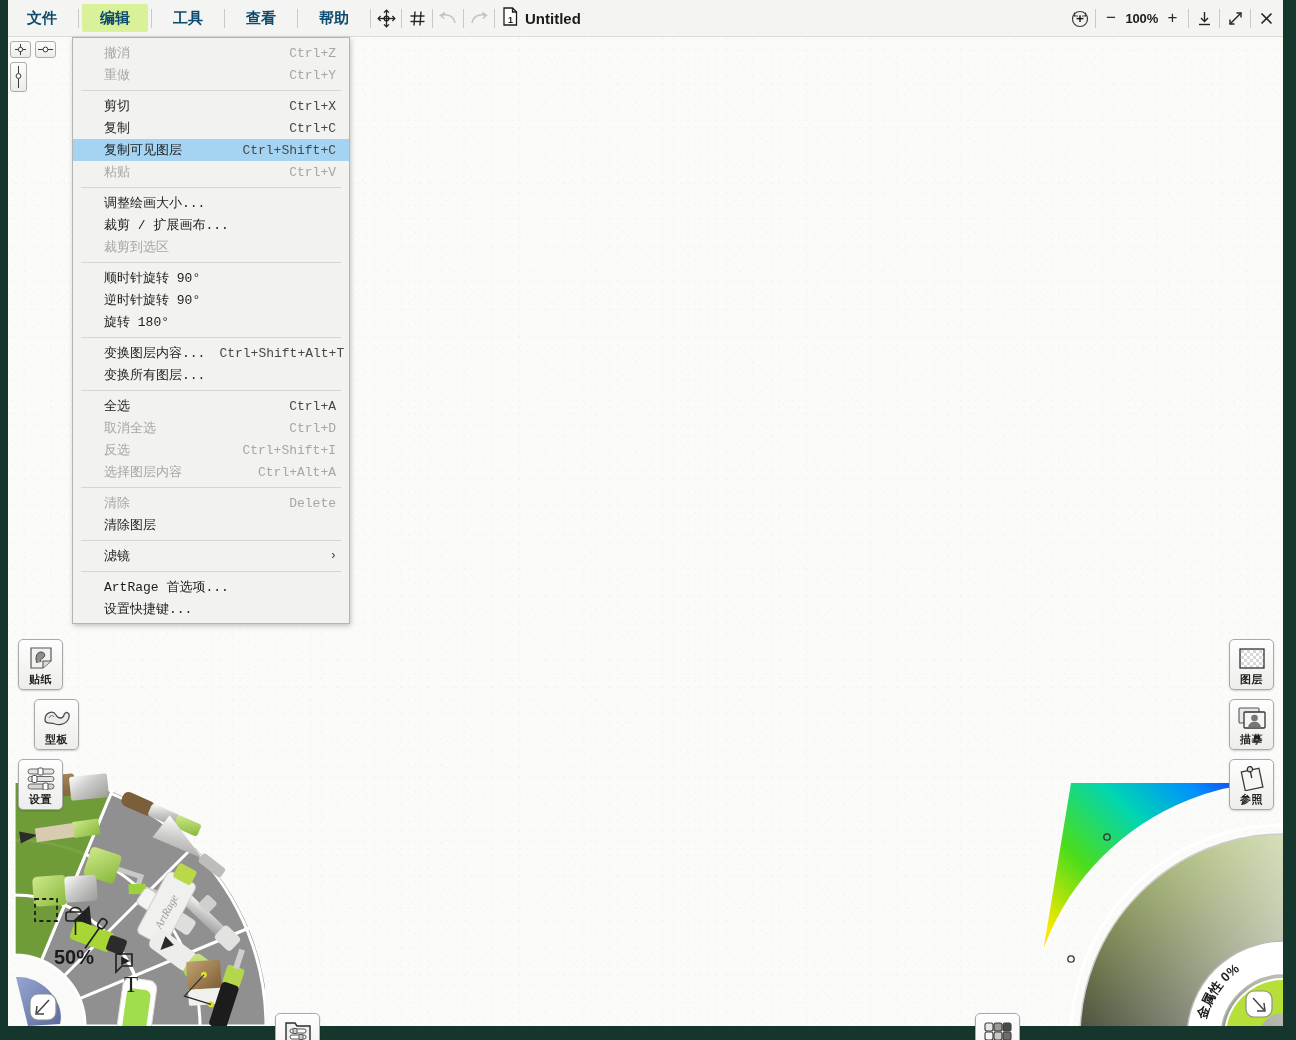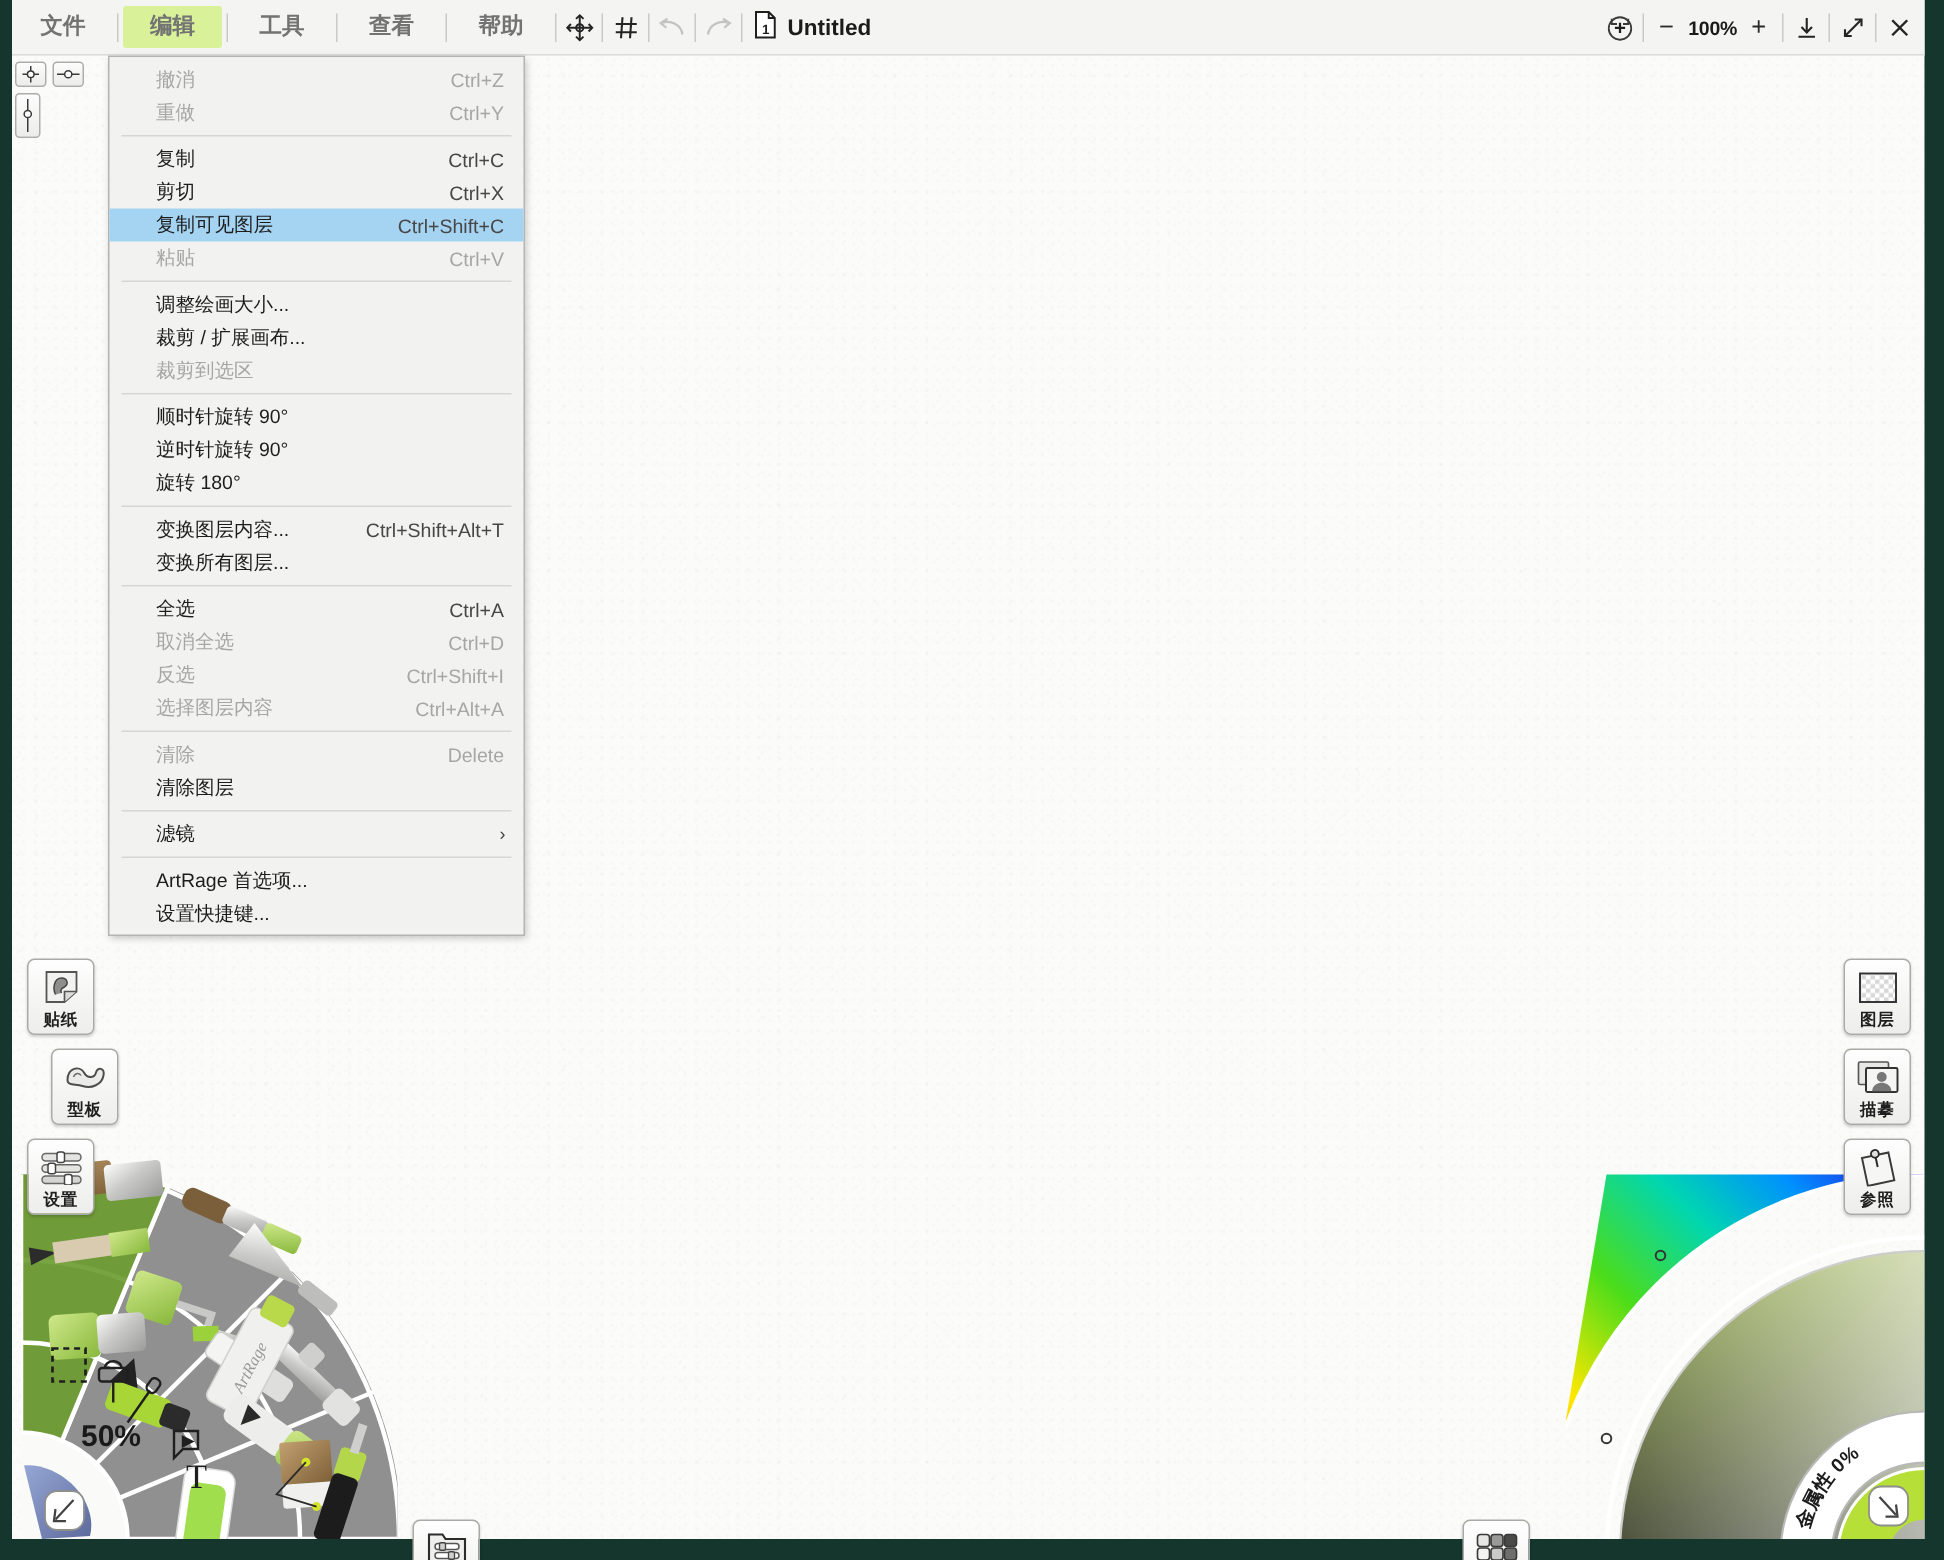--- a/index.html
+++ b/index.html
@@ -32,21 +32,21 @@
 
   
   #menubar {
     position:absolute; left:8px; top:0; right:13px; height:37px;
     background:#f4f4f2;
     border-bottom:1px solid #dcdcd8;
     display:flex; align-items:center;
     z-index:40;
   }
   .mb-item {
-    font-size:15px; font-weight:bold; color:#737373;
+    font-size:15px; font-weight:bold; color:#0c4a6e;
     padding:5px 18px; margin:0 1px;
     border-radius:2px; line-height:18px;
     cursor:default; white-space:nowrap;
   }
   .mb-item.active { background:#d9f29a; }
   .mb-sep { width:1px; height:19px; background:#c9c9c5; margin:0 2px; }
   .mb-icon {
     width:26px; height:26px; display:flex; align-items:center; justify-content:center;
     color:#2a2a2a;
   }
@@ -72,20 +72,21 @@
   .mini-btn.tall { height:30px; width:17px; }
 
   
   #edit-menu {
     position:absolute; left:72px; top:37px; width:278px;
     background:#f2f2f0;
     border:1px solid #b4b4b0;
     box-shadow:1px 2px 5px rgba(0,0,0,.22);
     padding:4px 0 3px 0;
     z-index:60;
+    font-family:Liberation Mono, monospace;
   }
   .mi {
     display:flex; align-items:center;
     height:22px; padding:0 13px 0 31px;
     font-size:13px; color:#1d1d1d; white-space:nowrap;
     position:relative;
   }
   .mi .lbl { flex:1; }
   .mi .acc { color:#474747; font-size:13px; margin-left:14px; }
   .mi.disabled .lbl, .mi.disabled .acc { color:#a6a6a4; }
@@ -291,26 +292,26 @@
       <div class="mi disabled">
         <span class="lbl">撤消</span>
         <span class="acc">Ctrl+Z</span>
       </div>
       <div class="mi disabled">
         <span class="lbl">重做</span>
         <span class="acc">Ctrl+Y</span>
       </div>
       <div class="msep"></div>
       <div class="mi">
+        <span class="lbl">剪切</span>
+        <span class="acc">Ctrl+X</span>
+      </div>
+      <div class="mi">
         <span class="lbl">复制</span>
         <span class="acc">Ctrl+C</span>
-      </div>
-      <div class="mi">
-        <span class="lbl">剪切</span>
-        <span class="acc">Ctrl+X</span>
       </div>
       <div class="mi selected">
         <span class="lbl">复制可见图层</span>
         <span class="acc">Ctrl+Shift+C</span>
       </div>
       <div class="mi disabled">
         <span class="lbl">粘贴</span>
         <span class="acc">Ctrl+V</span>
       </div>
       <div class="msep"></div>

